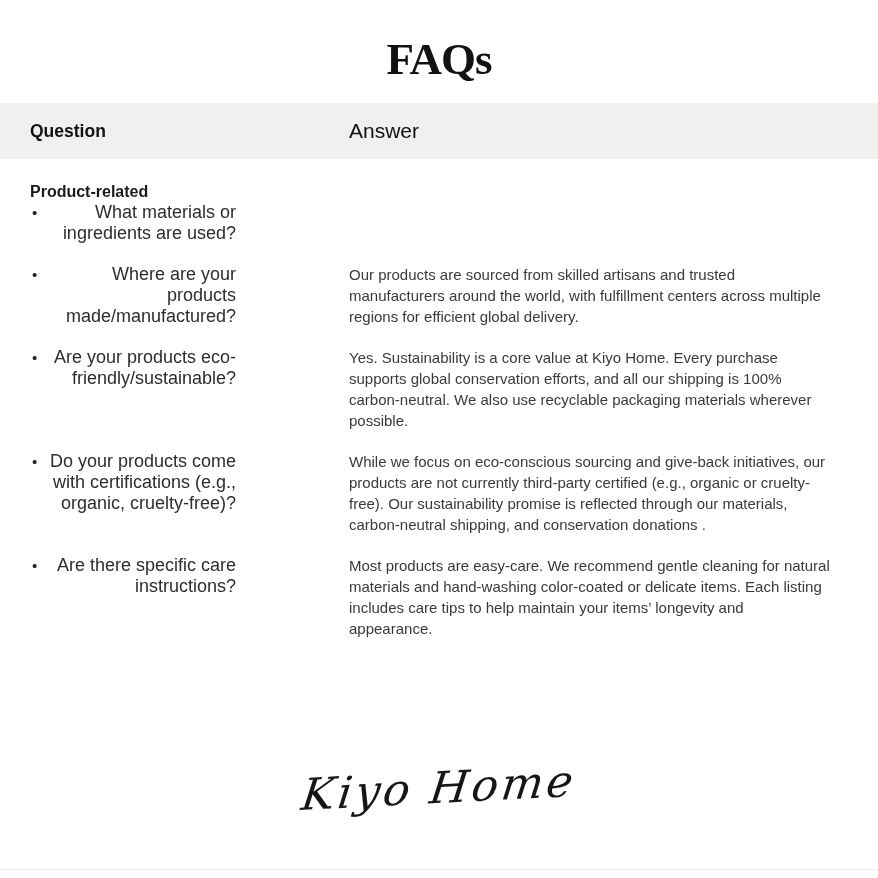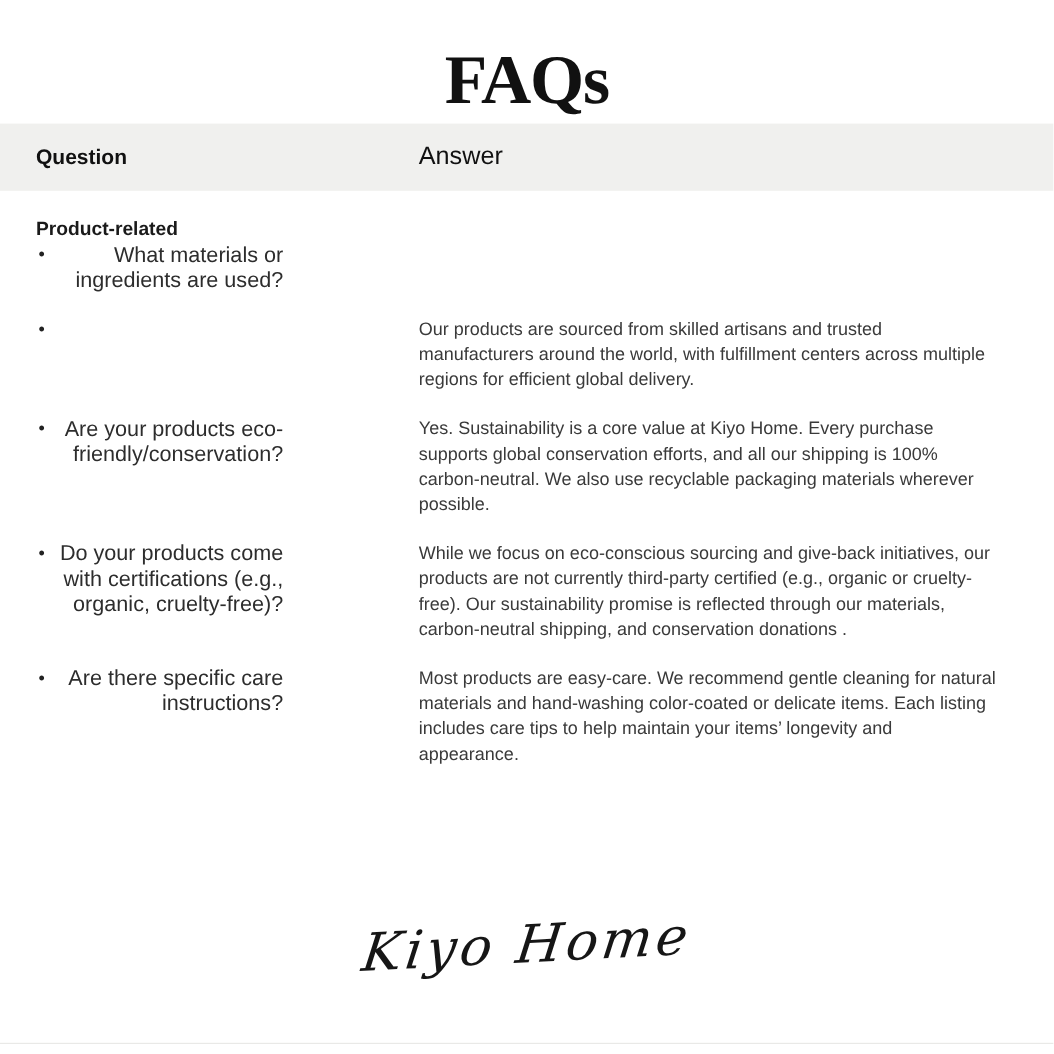--- a/index.html
+++ b/index.html
@@ -10,21 +10,21 @@
     font-family: "Liberation Sans", sans-serif;
     color: #333333;
     overflow: hidden;
   }
   .page-title {
     position: absolute;
     top: 33px; left: 0; right: 0;
     text-align: center;
     font-family: "Liberation Serif", serif;
     font-weight: 700;
-    font-size: 58px;
+    font-size: 45px;
     letter-spacing: -1px;
     color: #111111;
   }
   .header-band {
     position: absolute;
     top: 103px; left: 0; right: 0;
     height: 56px;
     background: #f0f0ee;
     display: flex;
     align-items: center;
@@ -114,28 +114,29 @@
   <div class="faq-row">
     <div class="question-cell">
       <span class="bullet">•</span>
       <div class="question-text">What materials or ingredients are used?</div>
     </div>
   </div>
 
   <div class="faq-row">
     <div class="question-cell">
       <span class="bullet">•</span>
+      <div class="question-text">Where are your products made/manufactured?</div>
     </div>
     <div class="answer-cell">Our products are sourced from skilled artisans and trusted manufacturers around the world, with fulfillment centers across multiple regions for efficient global delivery.</div>
   </div>
 
   <div class="faq-row">
     <div class="question-cell">
       <span class="bullet">•</span>
-      <div class="question-text">Are your products eco-friendly/conservation?</div>
+      <div class="question-text">Are your products eco-friendly/sustainable?</div>
     </div>
     <div class="answer-cell">Yes. Sustainability is a core value at Kiyo Home. Every purchase supports global conservation efforts, and all our shipping is 100% carbon-neutral. We also use recyclable packaging materials wherever possible.</div>
   </div>
 
   <div class="faq-row">
     <div class="question-cell">
       <span class="bullet">•</span>
       <div class="question-text">Do your products come with certifications (e.g., organic, cruelty-free)?</div>
     </div>
     <div class="answer-cell">While we focus on eco-conscious sourcing and give-back initiatives, our products are not currently third-party certified (e.g., organic or cruelty-free). Our sustainability promise is reflected through our materials, carbon-neutral shipping, and conservation donations .</div>

